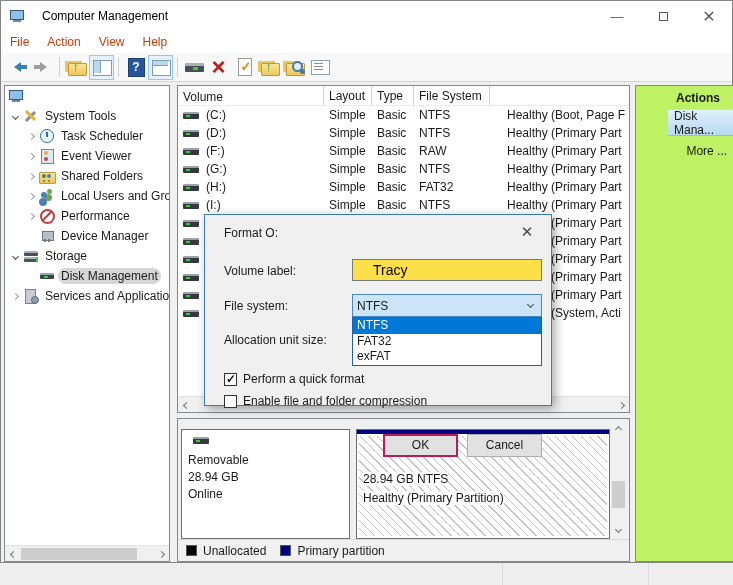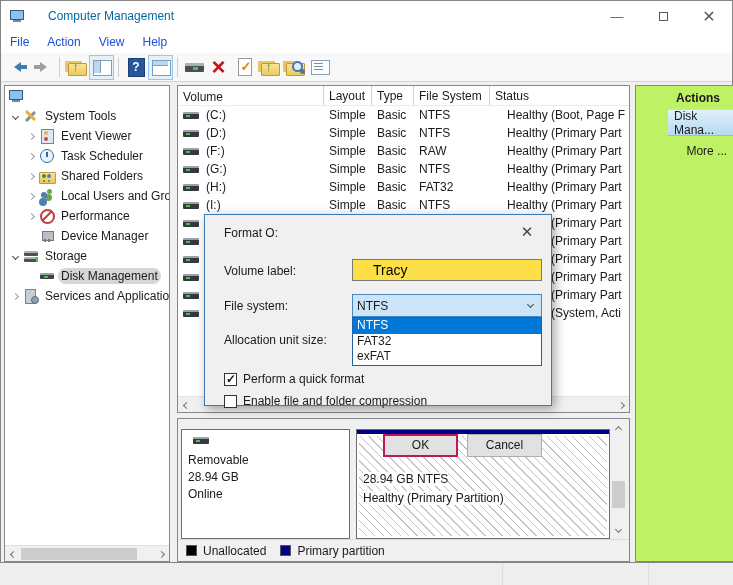--- a/index.html
+++ b/index.html
@@ -2,27 +2,27 @@
 <html><head>
 <meta charset="utf-8">
 <style>
   html,body{margin:0;padding:0;background:#e6e6e6;}
   *{box-sizing:border-box;font-family:"Liberation Sans",sans-serif;}
   #screen{position:relative;width:733px;height:585px;background:#efefef;overflow:hidden;font-size:12px;color:#1a1a1a;}
   
   #win{position:absolute;left:0;top:0;width:733px;height:563px;background:#f0f0f0;border:1px solid #848484;}
   #titlebar{position:absolute;left:0;top:0;right:0;height:30px;background:#ffffff;display:flex;align-items:center;}
   #title-icon{margin-left:8px;}
-  #title-text{margin-left:20px;color:#0369a1;}
+  #title-text{margin-left:14px;color:#000000;}
   #win-controls{margin-left:auto;display:flex;height:100%;}
   .wc{width:46px;height:100%;display:flex;align-items:center;justify-content:center;color:#5a5a5a;font-size:13px;}
   .wc .maxbox{width:9px;height:9px;border:1px solid #5a5a5a;}
   .wc.close{font-size:16px;}
   #menubar{position:absolute;left:0;top:30px;right:0;height:22px;background:#ffffff;display:flex;align-items:center;}
-  .menu-item{padding:0 9px;height:100%;display:flex;align-items:center;color:#1d4ed8;}
+  .menu-item{padding:0 9px;height:100%;display:flex;align-items:center;color:#c2410c;}
   #toolbar{position:absolute;left:0;top:52px;right:0;height:29px;background:#f8f8f8;border-bottom:1px solid #d4d4d4;display:flex;align-items:center;padding-left:4px;}
   .tbtn{width:25px;height:25px;display:flex;align-items:center;justify-content:center;position:relative;}
   .tbtn.framed{border:1px solid #98c6ef;background:#e4f1fb;}
   .tbsep-wrap{width:9px;height:25px;display:flex;align-items:center;justify-content:center;}
   .tbicon{position:relative;width:20px;height:20px;}
   .toolbar-separator{width:1px;height:20px;background:#d0d0d0;}
   
   .back-icon::before{content:"";position:absolute;left:1px;top:5px;border:5px solid transparent;border-right:7px solid #3c7fb1;}
   .back-icon::after{content:"";position:absolute;left:12px;top:8px;width:7px;height:4px;background:#3c7fb1;}
   .forward-icon::before{content:"";position:absolute;right:1px;top:5px;border:5px solid transparent;border-left:7px solid #9d9d9d;}
@@ -225,29 +225,29 @@
             <span class="chevslot">
               <span class="chev expanded"></span>
             </span>
             <span class="ticon system-tools-icon"></span>
             <span class="tlabel">System Tools</span>
           </div>
           <div class="titem depth-1">
             <span class="chevslot">
               <span class="chev collapsed"></span>
             </span>
+            <span class="ticon task-scheduler-icon"></span>
+            <span class="tlabel">Task Scheduler</span>
+          </div>
+          <div class="titem depth-1">
+            <span class="chevslot">
+              <span class="chev collapsed"></span>
+            </span>
             <span class="ticon event-viewer-icon"></span>
             <span class="tlabel">Event Viewer</span>
-          </div>
-          <div class="titem depth-1">
-            <span class="chevslot">
-              <span class="chev collapsed"></span>
-            </span>
-            <span class="ticon task-scheduler-icon"></span>
-            <span class="tlabel">Task Scheduler</span>
           </div>
           <div class="titem depth-1">
             <span class="chevslot">
               <span class="chev collapsed"></span>
             </span>
             <span class="ticon shared-folders-icon"></span>
             <span class="tlabel">Shared Folders</span>
           </div>
           <div class="titem depth-1">
             <span class="chevslot">
@@ -302,21 +302,20 @@
           </span>
       </div>
     </div>
 
     <div id="volume-pane">
       <div class="vhead">
         <span class="hcell c1">Volume</span>
         <span class="hcell c2">Layout</span>
         <span class="hcell c3">Type</span>
         <span class="hcell c4">File System</span>
-        <span class="hcell c5" style="border-right:none;flex:1;">Status</span>
       </div>
       <div>
 
       <div class="vrow">
             <span class="c1">
               <span class="vol-drive-icon"></span>
               <span>(C:)</span>
             </span>
             <span class="c2">Simple</span>
             <span class="c3">Basic</span>

